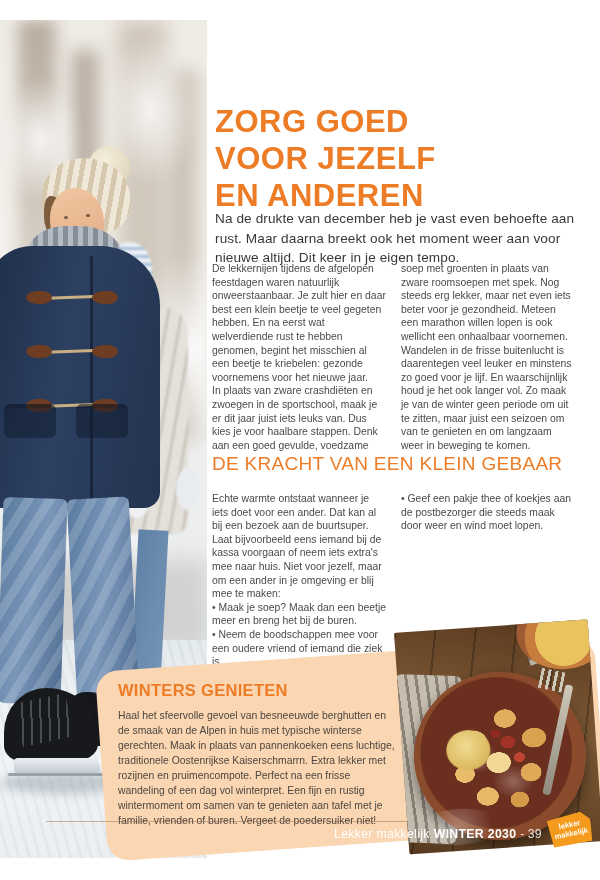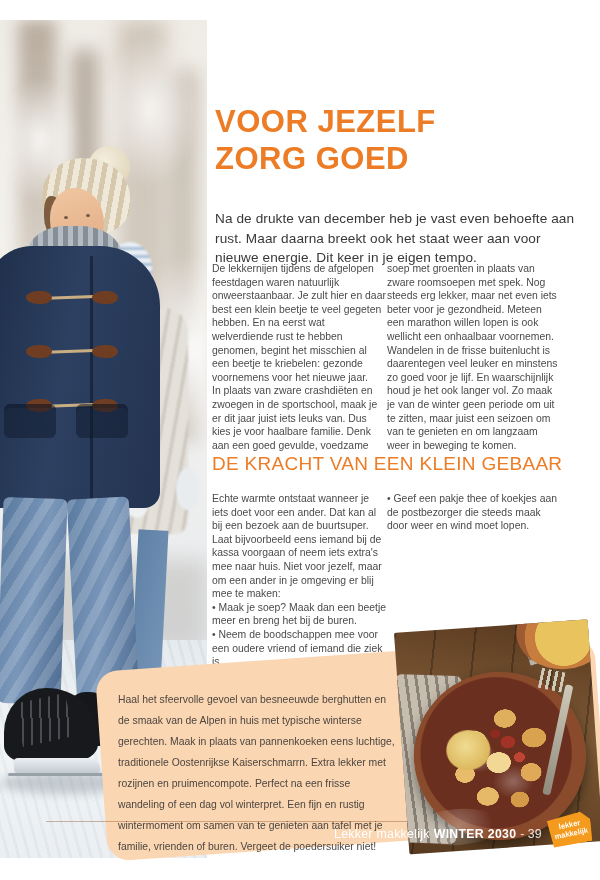--- a/index.html
+++ b/index.html
@@ -85,34 +85,34 @@
   .boot:after { content:""; position:absolute; left:14px; top:10px; width:52px; height:44px;
     background:repeating-linear-gradient(100deg, transparent 0 7px, rgba(205,210,216,.28) 7px 9px); transform:rotate(-12deg); }
   .holder { left:14px; top:738px; width:86px; height:15px; background:linear-gradient(180deg,#eceff2,#c3cad1); border-radius:4px 10px 4px 4px; }
   .blade { left:8px; top:753px; width:98px; height:3px; background:#99a1a8; border-radius:2px; }
 
   
   .title { position:absolute; left:215px; top:103px; color:var(--accent); font-weight:700;
     font-size:31px; line-height:37px; letter-spacing:.5px; }
   .intro { position:absolute; left:215px; top:209px; width:364px; font-size:13.6px; line-height:19.5px;
     color:#383838; font-weight:400; letter-spacing:.1px; }
-  .cols { position:absolute; left:212px; width:364px; display:flex; }
+  .cols { position:absolute; left:212px; width:364px; display:flex; gap:14px; }
   .cols .col { width:175px; font-size:10.4px; line-height:13.6px; color:#4a4a4a; }
   .cols .col p { margin:0; }
   .a1 { top:262px; }
   .h2 { position:absolute; left:212px; top:453px; color:var(--accent); font-weight:400; font-size:19px; letter-spacing:.3px; }
   .a2 { top:492px; }
   .bullet:before { content:"• "; }
 
   
   .peach { position:absolute; left:95px; top:672px; width:500px; height:190px; background:var(--peach);
     border-radius:22px; transform:rotate(-4deg); transform-origin:left top; z-index:2; }
   .winters { position:absolute; left:118px; top:681px; width:278px; z-index:3; }
   .winters h3 { color:var(--accent); font-weight:700; font-size:16.5px; letter-spacing:.3px; }
-  .winters p { margin-top:8px; font-size:10.4px; line-height:21px; color:#4c4640; }
+  .winters p { margin-top:8px; font-size:10.4px; line-height:15px; color:#4c4640; }
 
   
   .photo-food { position:absolute; left:394px; top:633px; width:194px; height:222px; overflow:hidden;
     transform:rotate(-4deg); transform-origin:left top; z-index:4; border-radius:2px;
     background:linear-gradient(15deg,#573a20 0%,#6b4a2a 30%,#7d5a36 55%,#684628 80%,#55361d 100%); }
   .photo-food div { position:absolute; }
   .planks { inset:0; background:repeating-linear-gradient(100deg, rgba(0,0,0,.25) 0 2px, transparent 2px 40px); }
   .napkin { left:-10px; top:44px; width:66px; height:168px; border-radius:6px; transform:rotate(6deg); opacity:.9;
     background:repeating-linear-gradient(80deg,#cfc9bd 0 7px,#8d887e 7px 10px); }
   .cloth2 { right:-6px; top:-8px; width:72px; height:42px; transform:rotate(-14deg);
@@ -215,29 +215,30 @@
       <div class="jeans jl"></div>
       <div class="jeans jr"></div>
       <div class="skate2"></div>
       <div class="boot"></div>
       <div class="holder"></div>
       <div class="blade"></div>
     </div>
   </div>
 
   <h1 class="title">
+    <span style="display:block">ZORG GOED</span>
     <span style="display:block">VOOR JEZELF</span>
-    <span style="display:block">ZORG GOED</span>
+    <span style="display:block">EN ANDEREN</span>
   </h1>
-  <p class="intro">Na de drukte van december heb je vast even behoefte aan rust. Maar daarna breekt ook het staat weer aan voor nieuwe energie. Dit keer in je eigen tempo.</p>
+  <p class="intro">Na de drukte van december heb je vast even behoefte aan rust. Maar daarna breekt ook het moment weer aan voor nieuwe altijd. Dit keer in je eigen tempo.</p>
 
   <div class="cols a1">
     <div class="col">
       <p>De lekkernijen tijdens de afgelopen feestdagen waren natuurlijk onweerstaanbaar. Je zult hier en daar best een klein beetje te veel gegeten hebben. En na eerst wat welverdiende rust te hebben genomen, begint het misschien al een beetje te kriebelen: gezonde voornemens voor het nieuwe jaar.</p>
-      <p>In plaats van zware crashdiëten en zwoegen in de sportschool, maak je er dit jaar juist iets leuks van. Dus kies je voor haalbare familie. Denk aan een goed gevulde, voedzame</p>
+      <p>In plaats van zware crashdiëten en zwoegen in de sportschool, maak je er dit jaar juist iets leuks van. Dus kies je voor haalbare stappen. Denk aan een goed gevulde, voedzame</p>
     </div>
     <div class="col">
       <p>soep met groenten in plaats van zware roomsoepen met spek. Nog steeds erg lekker, maar net even iets beter voor je gezondheid. Meteen een marathon willen lopen is ook wellicht een onhaalbaar voornemen. Wandelen in de frisse buitenlucht is daarentegen veel leuker en minstens zo goed voor je lijf. En waarschijnlijk houd je het ook langer vol. Zo maak je van de winter geen periode om uit te zitten, maar juist een seizoen om van te genieten en om langzaam weer in beweging te komen.</p>
     </div>
   </div>
 
   <h2 class="h2">DE KRACHT VAN EEN KLEIN GEBAAR</h2>
   <div class="cols a2">
     <div class="col">
       <p>Echte warmte ontstaat wanneer je iets doet voor een ander. Dat kan al bij een bezoek aan de buurtsuper. Laat bijvoorbeeld eens iemand bij de kassa voorgaan of neem iets extra's mee naar huis. Niet voor jezelf, maar om een ander in je omgeving er blij mee te maken:</p>
@@ -245,20 +246,21 @@
       <p class="bullet">Neem de boodschappen mee voor een oudere vriend of iemand die ziek is.</p>
       <p class="bullet">Haal een taartje en verras er je man, vrouw of kinderen mee.</p>
     </div>
     <div class="col">
       <p class="bullet">Geef een pakje thee of koekjes aan de postbezorger die steeds maak door weer en wind moet lopen.</p>
     </div>
   </div>
 
   <div class="peach"></div>
   <div class="winters">
+    <h3>WINTERS GENIETEN</h3>
     <p>Haal het sfeervolle gevoel van besneeuwde berghutten en de smaak van de Alpen in huis met typische winterse gerechten. Maak in plaats van pannenkoeken eens luchtige, traditionele Oostenrijkse Kaiserschmarrn. Extra lekker met rozijnen en pruimencompote. Perfect na een frisse wandeling of een dag vol winterpret. Een fijn en rustig wintermoment om samen van te genieten aan tafel met je familie, vrienden of buren. Vergeet de poedersuiker niet!</p>
   </div>
 
   <div class="photo-food">
     <div class="planks"></div>
     <div class="napkin"></div>
     <div class="cloth2"></div>
     <div class="bowl"></div>
     <div class="plate"></div>
     <div class="kaiser"></div>

